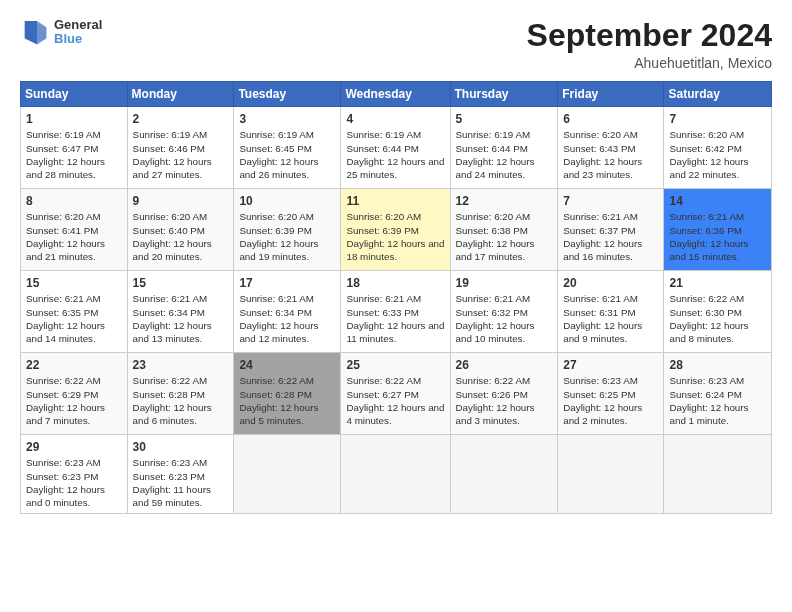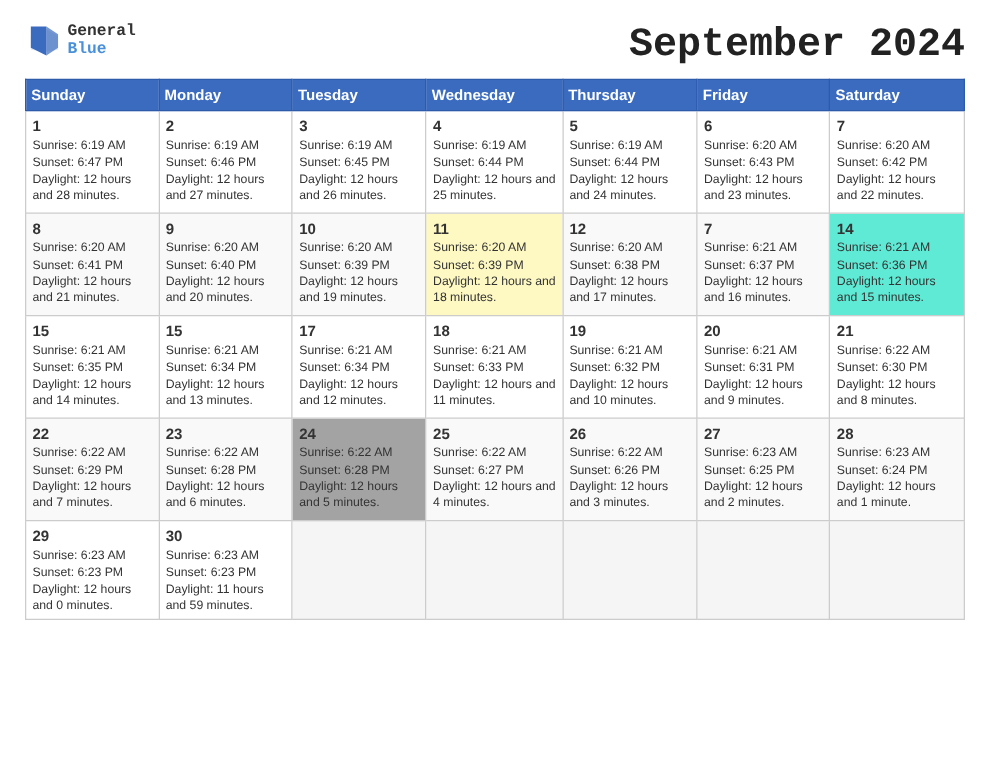--- a/index.html
+++ b/index.html
@@ -14,21 +14,20 @@
       width: 792px;
       height: 612px;
       padding: 18px 20px 12px 20px;
       background: #fff;
     }
     .header {
       display: flex;
       align-items: flex-start;
       justify-content: space-between;
       margin-bottom: 10px;
-      font-family: Liberation Mono, monospace;
     }
     .logo {
       display: flex;
       align-items: center;
       gap: 2px;
     }
     .logo-text {
       display: flex;
       flex-direction: column;
       font-size: 13px;
@@ -118,20 +117,21 @@
         <polygon points="22,4 34,12 34,26 22,34" fill="#3a6bbf" opacity="0.7"></polygon>
         <polygon points="6,4 22,4 22,34 6,26" fill="#3a6bbf"></polygon>
       </svg>
       <div class="logo-text">
         <span>General</span>
         <span>Blue</span>
       </div>
     </div>
     <div class="title-block">
       <div class="month-title">September 2024</div>
+      <div class="subtitle">Ahuehuetitlan, Mexico</div>
     </div>
   </div>
 
   <table class="calendar">
     <thead>
       <tr>
         <th>Sunday</th>
         <th>Monday</th>
         <th>Tuesday</th>
         <th>Wednesday</th>
@@ -189,21 +189,21 @@
             <div class="day-info">Sunrise: 6:20 AM<br>Sunset: 6:39 PM<br>Daylight: 12 hours and 18 minutes.</div>
           </td>
           <td style="background: rgb(249, 249, 249);">
             <span class="day-num">12</span>
             <div class="day-info">Sunrise: 6:20 AM<br>Sunset: 6:38 PM<br>Daylight: 12 hours and 17 minutes.</div>
           </td>
           <td style="background: rgb(249, 249, 249);">
             <span class="day-num">7</span>
             <div class="day-info">Sunrise: 6:21 AM<br>Sunset: 6:37 PM<br>Daylight: 12 hours and 16 minutes.</div>
           </td>
-          <td style="background: #5eead4;">
+          <td style="background: #3b82f6;">
             <span class="day-num">14</span>
             <div class="day-info">Sunrise: 6:21 AM<br>Sunset: 6:36 PM<br>Daylight: 12 hours and 15 minutes.</div>
           </td>
         </tr>
         <tr>
           <td>
             <span class="day-num">15</span>
             <div class="day-info">Sunrise: 6:21 AM<br>Sunset: 6:35 PM<br>Daylight: 12 hours and 14 minutes.</div>
           </td>
           <td>

